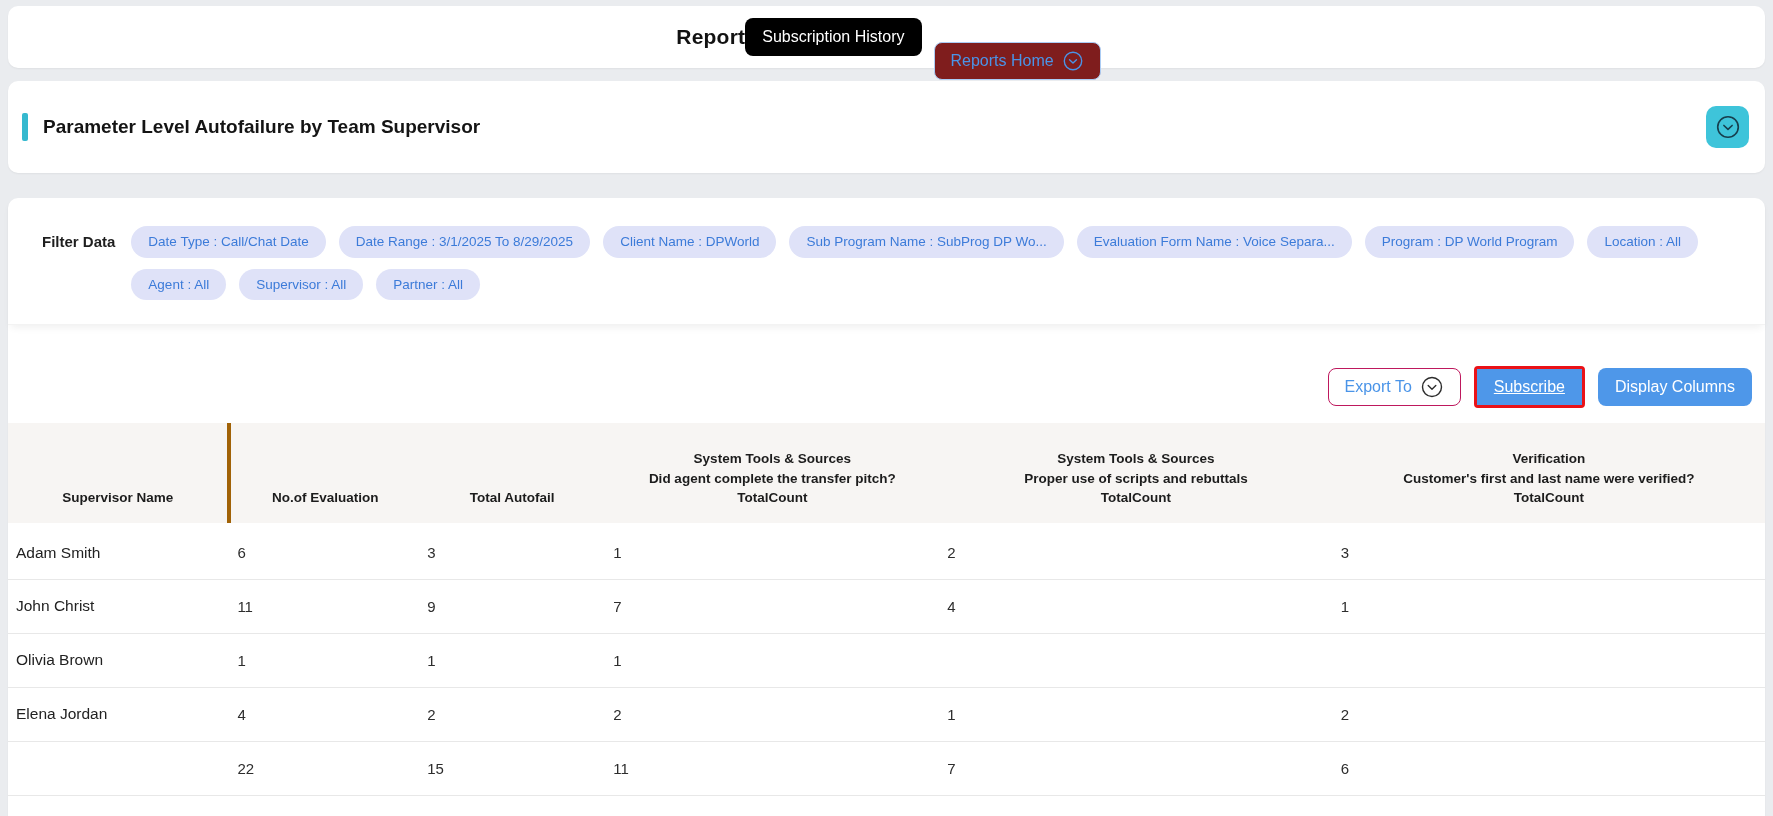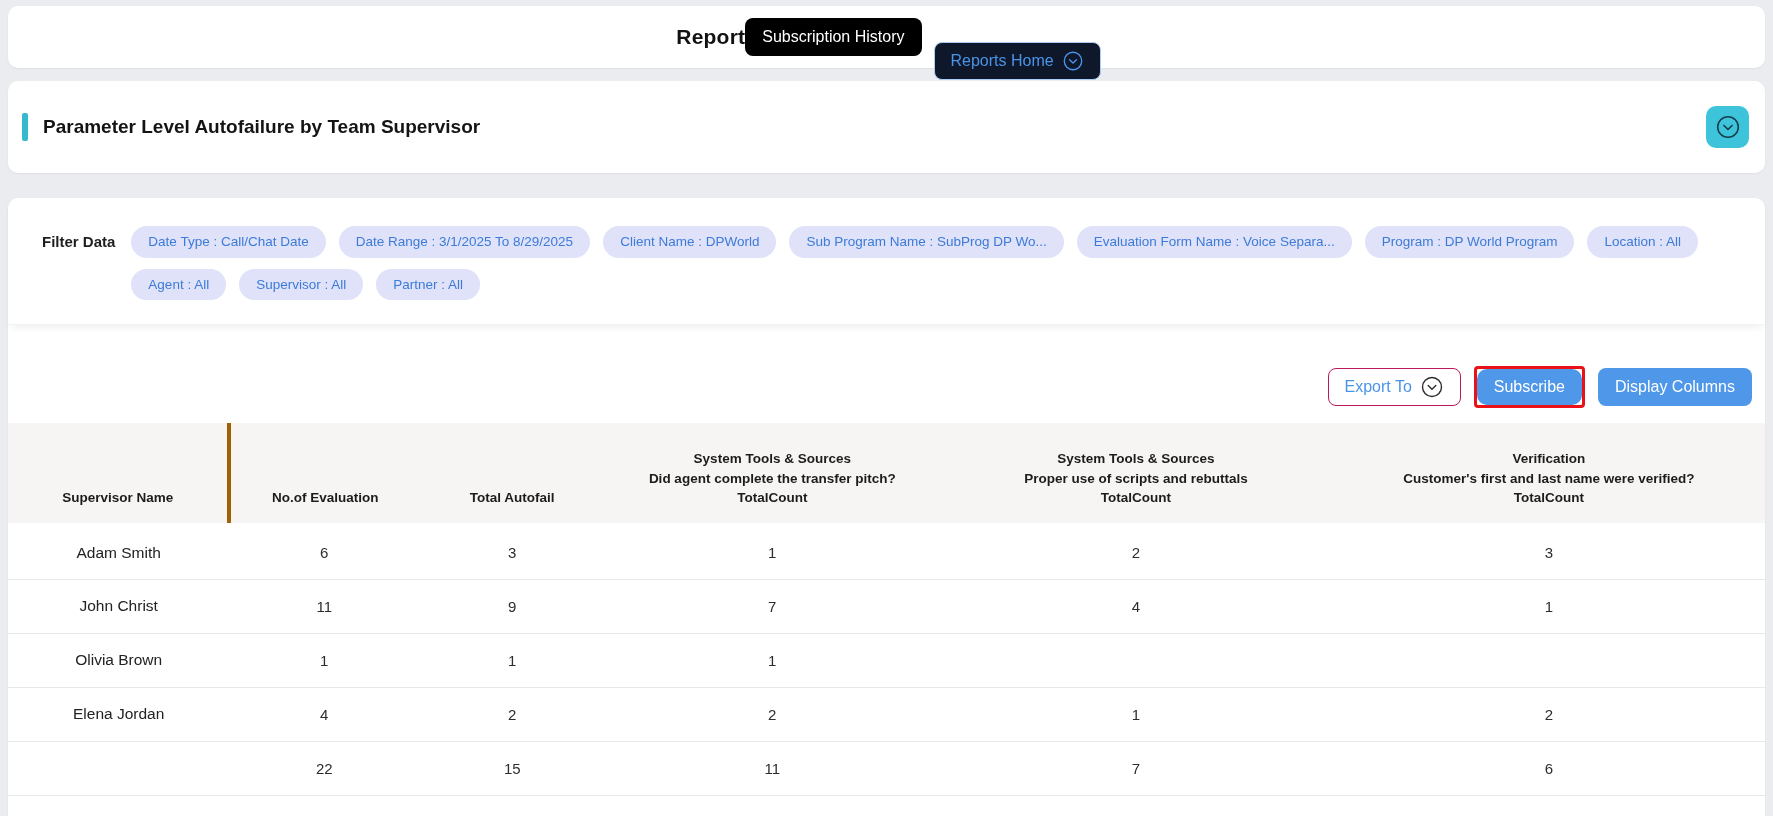--- a/index.html
+++ b/index.html
@@ -30,21 +30,21 @@
   .topbar-actions { display: flex; align-items: center; gap: 12px; }
 
   .btn {
     display: inline-flex; align-items: center; justify-content: center;
     gap: 8px; height: 38px; padding: 0 16px;
     border-radius: 8px; font-size: 16px; cursor: pointer;
     border: 1px solid transparent; background: none;
     font-family: "Liberation Sans", sans-serif;
   }
   .btn-primary { background: #000000; color: #ffffff; }
-  .btn-outline-blue { background: #0f172a; border: 1px solid #abccf4; color: #4a94e8; margin-top: 48px; }
+  .btn-outline-blue { background: #7f1d1d; border: 1px solid #abccf4; color: #4a94e8; margin-top: 48px; }
   .btn-outline-blue .circ-icon { color: #4a94e8; }
 
   .circ-icon { width: 22px; height: 22px; display: inline-block; flex: 0 0 auto; }
   .circ-icon svg { width: 100%; height: 100%; display: block; }
 
   
   .report-card {
     margin-top: 13px;
     height: 92px;
     display: flex;
@@ -88,21 +88,21 @@
   .toolbar {
     display: flex; justify-content: flex-end; align-items: center;
     gap: 13px; padding: 41px 13px 0 0;
   }
   .btn-export { border: 1px solid #be185d; color: #4a94e8; background: #fff; border-radius: 8px; }
   .btn-export .circ-icon { color: #2c2c2c; width: 24px; height: 24px; }
   .subscribe-wrap {
     border: 3px solid #ea1218; border-radius: 4px; padding: 0;
     display: inline-flex;
   }
-  .btn-subscribe { background: #4e97e9; color: #fff; border-radius: 10px; height: 36px; }
+  .btn-subscribe { background: #4e97e9; color: #fff; border-radius: 0; height: 36px; text-decoration: underline; }
   .btn-display { background: #4e97e9; color: #fff; }
 
   
   .report-table { width: 100%; border-collapse: collapse; table-layout: fixed; margin-top: 15px; }
   .report-table col.c1 { width: 12.6%; }
   .report-table col.c2 { width: 10.8%; }
   .report-table col.c3 { width: 10.6%; }
   .report-table col.c4 { width: 19.0%; }
   .report-table col.c5 { width: 22.4%; }
   .report-table col.c6 { width: 24.6%; }
@@ -113,21 +113,21 @@
     vertical-align: bottom; text-align: center;
     padding: 14px 8px 15px 8px;
     white-space: pre-line; line-height: 1.45;
     height: 102px;
     border-bottom: 4px solid #ffffff;
   }
   .report-table thead th:first-child { border-right: 4px solid #a16207; }
 
   .report-table tbody td {
     font-size: 15px; color: #2d2d2d;
-    text-align: center; height: 54px;
+    height: 54px;
     border-bottom: 1px solid #e8e8e8;
     padding: 4px 8px;
   }
   .report-table tbody tr td:first-child { font-size: 15.5px; color: #222; }
 </style>
 </head>
 <body>
 
 <header class="card topbar">
   <div class="page-title">Report</div>

